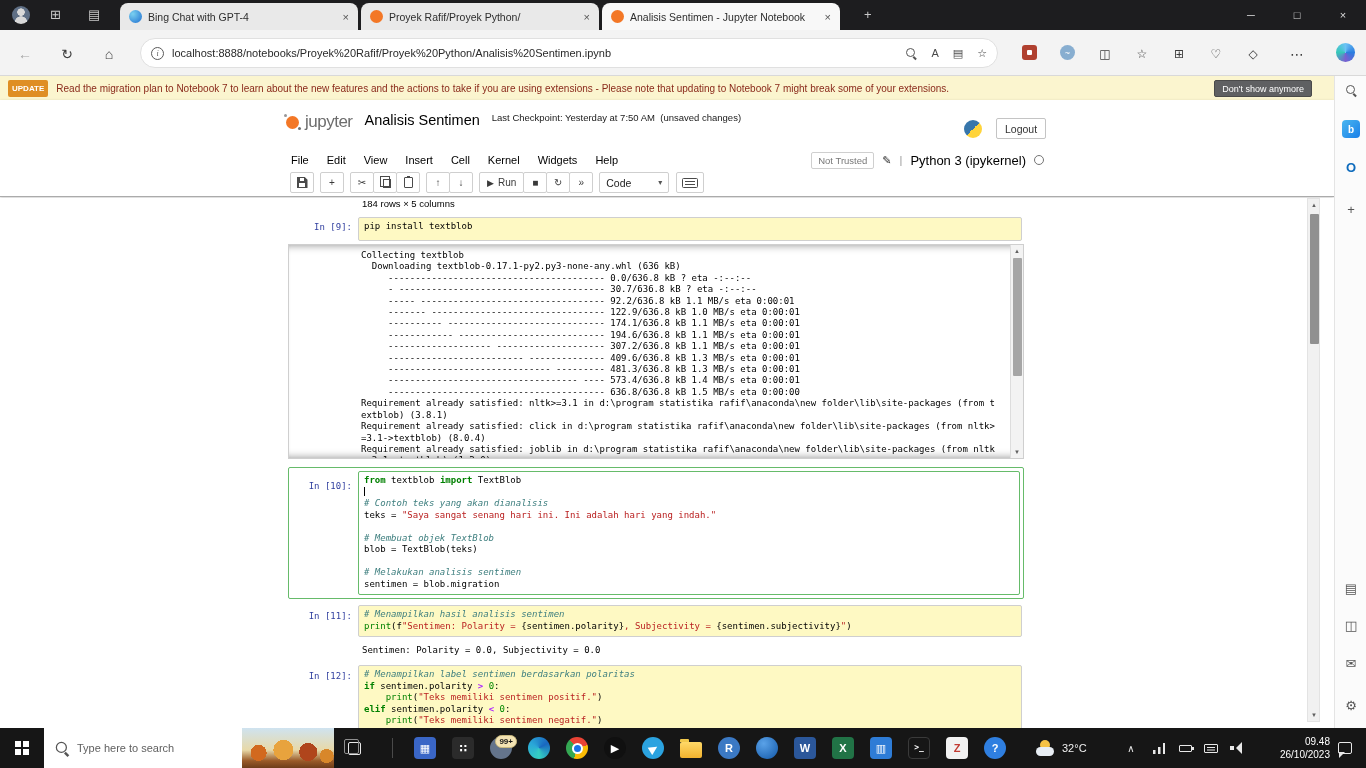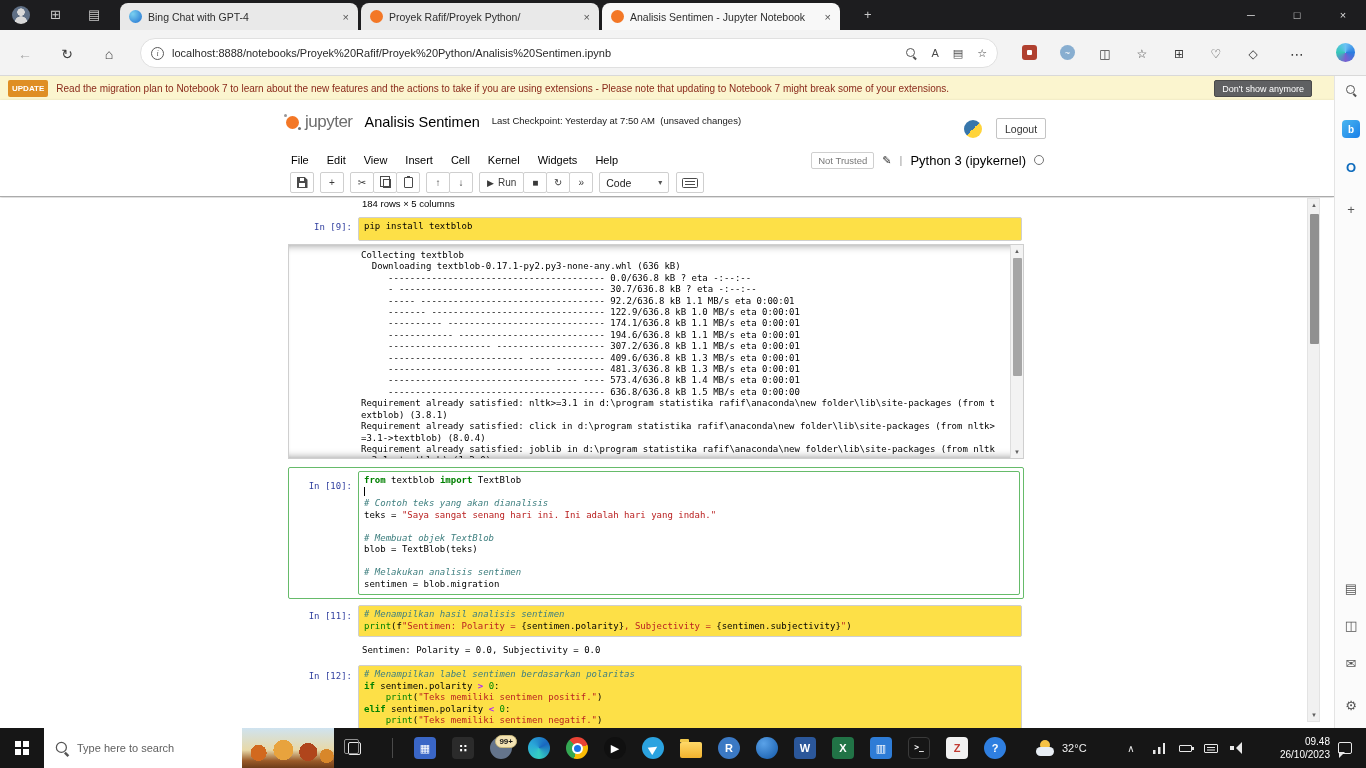--- a/index.html
+++ b/index.html
@@ -42,21 +42,21 @@
   
   .banner{position:absolute;left:0;top:76px;width:1334px;height:24px;background:#fbf5cf;display:flex;align-items:center;padding:0 8px;gap:8px}
   .badge{background:#df8e24;color:#fff;font-size:8px;font-weight:bold;padding:4px 4px;border-radius:2px;flex:0 0 auto}
   .banner-text{font-size:10px;color:#8a2a1b;white-space:nowrap;overflow:hidden}
   .banner-text a{color:#8a2a1b;}
   .dismiss{position:absolute;right:22px;top:4px;height:17px;background:#5f6062;color:#fff;font-size:9px;border-radius:2px;display:flex;align-items:center;padding:0 7px;border:1px solid #4a4a4a}
 
   
   .page{position:absolute;left:0;top:100px;width:1334px;height:628px;background:#fff}
   .jheader{position:absolute;left:0;top:0;width:100%;height:97px;background:#fff;border-bottom:1px solid #ababab;box-shadow:0 1px 3px rgba(0,0,0,.2)}
-  .hrow{position:absolute;left:284px;top:12px;display:flex;align-items:center;gap:12px}
+  .hrow{position:absolute;left:284px;top:12px;display:flex;align-items:flex-start;gap:12px}
   .jlogo{display:flex;align-items:flex-end;gap:3px}
   .jlogo-planet{position:relative;width:18px;height:20px}
   .jlogo-planet::before{content:"";position:absolute;left:2px;top:4px;width:13px;height:13px;border-radius:50%;background:#f37726}
   .jlogo-planet::after{content:"";position:absolute;width:3px;height:3px;border-radius:50%;background:#989798;left:0;top:2px;box-shadow:14px 13px 0 #6f7070}
   .jlogo-text{font-size:17px;color:#6d6d6d;letter-spacing:-.5px}
   .ntitle{font-size:14.5px;color:#000;padding-bottom:1px}
   .ncheck{font-size:9.5px;color:#1a1a1a;padding-bottom:3px}
   .pylogo{position:absolute;left:964px;top:20px;width:18px;height:18px;border-radius:50%;background:linear-gradient(135deg,#3776ab 50%,#ffd43b 50%)}
   .logout{position:absolute;left:996px;top:18px;height:21px;border:1px solid #c4c4c4;border-radius:2px;background:#fff;color:#333;font-size:10.5px;display:flex;align-items:center;padding:0 8px}
   .menubar{position:absolute;left:0;top:48px;width:100%;height:24px;display:flex;align-items:center}
@@ -81,21 +81,21 @@
   .ic-paste{position:relative;width:9px;height:11px;border:1.2px solid #4a4a4a;border-radius:1px}
   .ic-paste::before{content:"";position:absolute;left:2px;top:-2px;width:3.5px;height:2px;background:#4a4a4a}
   .ic-kbd{position:relative;width:16px;height:10px;border:1.2px solid #4a4a4a;border-radius:1.5px}
   .ic-kbd::before{content:"";position:absolute;left:2px;top:2px;width:10px;height:1.5px;background:#4a4a4a;box-shadow:0 3px 0 #4a4a4a}
 
   
   .content{position:absolute;left:0;top:98px;width:1334px;height:530px;overflow:hidden;background:#fff}
   .stray{position:absolute;left:362px;top:0;font-size:9.5px;color:#000}
   .prompt{position:absolute;left:282px;width:70px;text-align:right;font-family:"DejaVu Sans Mono","Liberation Mono",monospace;font-size:9px;color:#303F9F}
   .input-box{position:absolute;left:358px;width:664px;border-radius:2px}
-  .input-box.gray{background:#fde047;border:1px solid #cfcfcf}
+  .input-box.gray{background:#fef9c3;border:1px solid #cfcfcf}
   .input-box.green{background:#fff;border:1px solid #66BB6A}
   .cell-sel{position:absolute;left:288px;width:736px;border:1px solid #66BB6A;border-radius:2px}
   .code{padding:3px 5px;font-family:"DejaVu Sans Mono","Liberation Mono",monospace;font-size:9px;line-height:11.5px;color:#000}
   .code-line{white-space:pre;min-height:11.5px}
   .tk-kw{color:#008000;font-weight:bold}
   .tk-bi{color:#008000}
   .tk-str{color:#BA2121}
   .tk-com{color:#408080;font-style:italic}
   .tk-num{color:#080}
   .tk-op{color:#AA22FF;font-weight:bold}

